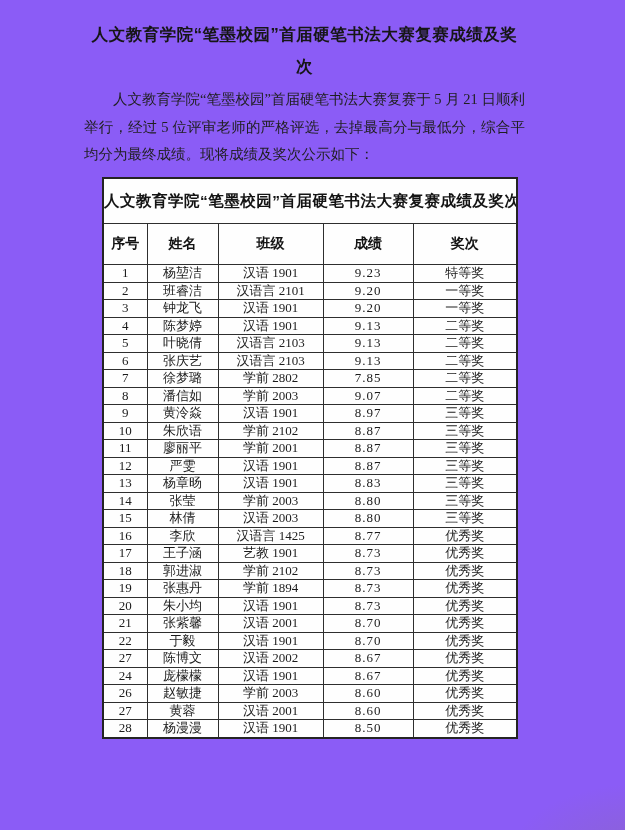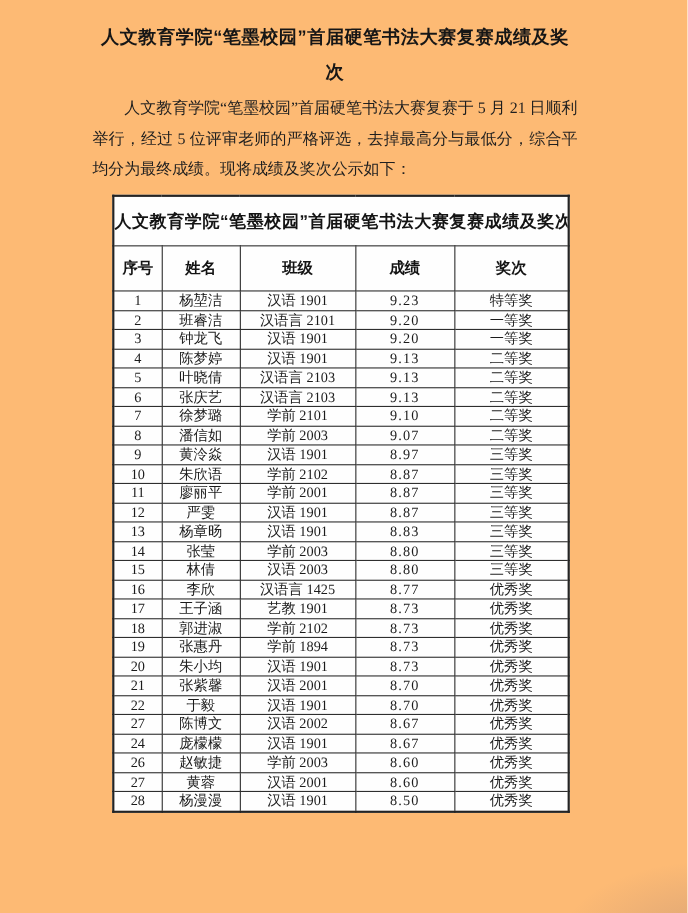--- a/index.html
+++ b/index.html
@@ -4,21 +4,21 @@
 <style>
   html, body {
     margin: 0;
     padding: 0;
     background: #ffffff;
   }
   .page {
     position: relative;
     width: 625px;
     height: 830px;
-    background: #fdba74;
+    background: #8b5cf6;
     overflow: hidden;
     color: #1d1d1d;
   }
   
   .content {
     position: absolute;
     left: 84px;
     top: 18px;
     width: 441px;
   }
@@ -171,22 +171,22 @@
           <tr>
       <td class="cell-index">6</td>
       <td class="cell-name">张庆艺</td>
       <td class="cell-class">汉语言 2103</td>
       <td class="cell-score">9.13</td>
       <td class="cell-award">二等奖</td>
     </tr>
           <tr>
       <td class="cell-index">7</td>
       <td class="cell-name">徐梦璐</td>
-      <td class="cell-class">学前 2101</td>
-      <td class="cell-score">9.10</td>
+      <td class="cell-class">学前 2802</td>
+      <td class="cell-score">7.85</td>
       <td class="cell-award">二等奖</td>
     </tr>
           <tr>
       <td class="cell-index">8</td>
       <td class="cell-name">潘信如</td>
       <td class="cell-class">学前 2003</td>
       <td class="cell-score">9.07</td>
       <td class="cell-award">二等奖</td>
     </tr>
           <tr>

